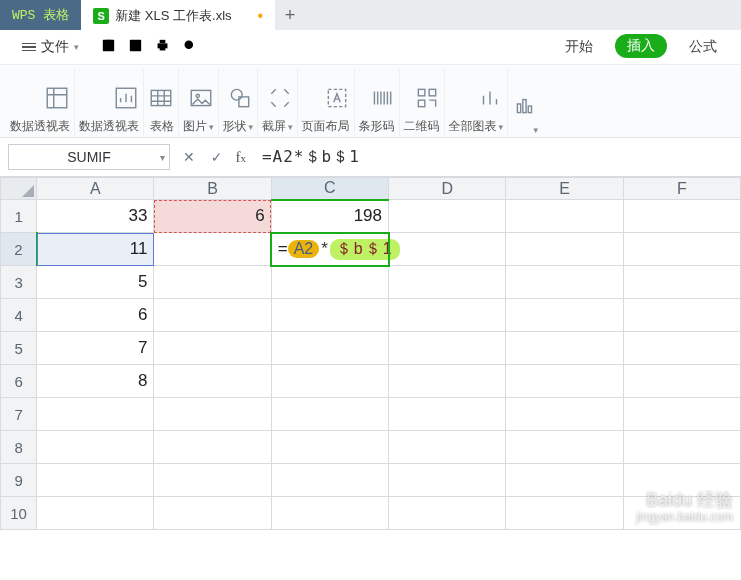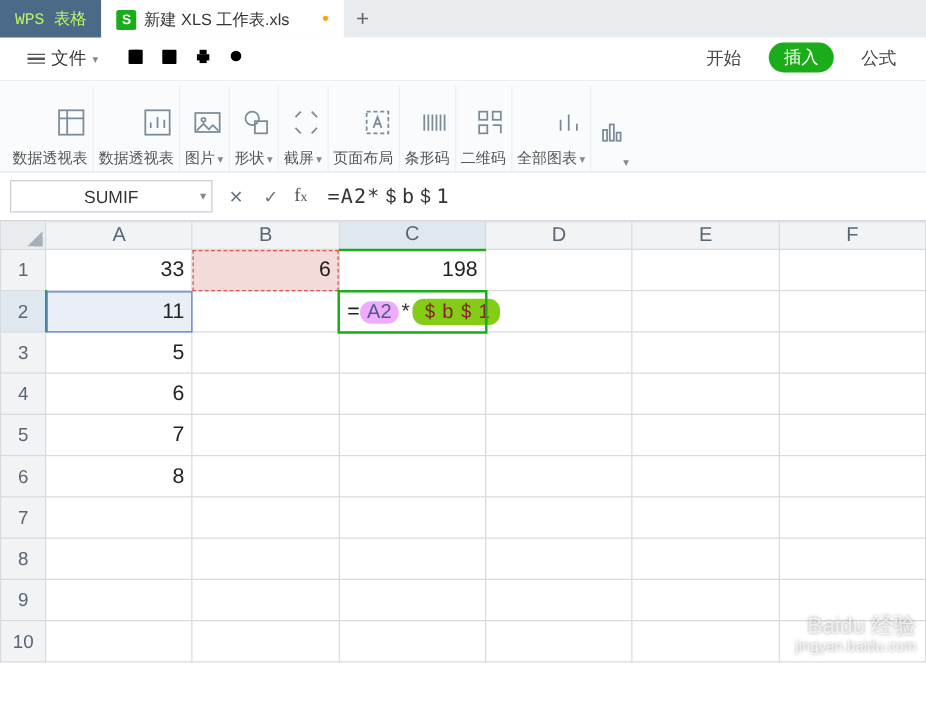--- a/index.html
+++ b/index.html
@@ -45,23 +45,23 @@
   table.grid .corner::after { content:""; position:absolute; right:2px; bottom:2px; border:6px solid transparent; border-right-color:#a7b0ba; border-bottom-color:#a7b0ba; }
   table.grid thead th.col { height:22px; width:117px; font-size:16px; }
   table.grid thead th.col.sel { background:#dfe8ee; border-bottom:2px solid #1aad19; }
   table.grid tbody th.row { width:36px; height:33px; font-size:15px; }
   table.grid tbody th.row.sel { background:#dfe8ee; border-right:2px solid #1aad19; }
   table.grid td { height:33px; text-align:right; padding:0 6px; font-family:Arial; font-size:17px; color:#222; vertical-align:middle; }
   td.refA { background:#e9eef7; outline:1.5px solid #5b7bd6; outline-offset:-1px; }
   td.refB { background:#f5dada; outline:1.5px dashed #d9534f; outline-offset:-1px; }
   td.editing { outline:2px solid #1aad19; outline-offset:-1px; background:#fff; text-align:left; font-family:Consolas,monospace; white-space:nowrap; padding:1px 3px; position:relative; }
   td.editing .tok { border-radius:9px; padding:0 6px; display:inline-block; font-size:16px; }
-  td.editing .tA { background:#f0abfc; color:#4a5b8a; }
+  td.editing .tA { background:#eab308; color:#4a5b8a; }
   td.editing .op { padding:0 2px; color:#333; }
-  td.editing .tB { background:#84cc16; color:#842029; letter-spacing:2px; }
+  td.editing .tB { background:#bef264; color:#842029; letter-spacing:2px; }
   .watermark { position:absolute; right:8px; bottom:6px; color:rgba(255,255,255,0.65); font-size:12px; text-align:right; text-shadow:0 0 3px rgba(0,0,0,.4); line-height:1.1; }
   .watermark .big { font-size:18px; font-family:Arial; }
 </style>
 </head>
 <body>
 
 <div class="titlebar">
   <div class="brand">WPS 表格</div>
   <div class="tab active">
     <span class="sheet-icon">S</span>
@@ -125,20 +125,29 @@
     <div class="lbl">数据透视表</div>
   </div>
   <div class="rgrp">
     <div class="ic">
         <svg viewBox="0 0 24 24">
           <rect x="3" y="3" width="18" height="18"></rect>
           <path d="M7 16v-4M12 16V8M17 16v-6"></path>
         </svg>
       </div>
     <div class="lbl">数据透视表</div>
+  </div>
+  <div class="rgrp">
+    <div class="ic">
+        <svg viewBox="0 0 24 24">
+          <rect x="3" y="5" width="18" height="14"></rect>
+          <path d="M3 10h18M3 15h18M9 5v14M15 5v14"></path>
+        </svg>
+      </div>
+    <div class="lbl">表格</div>
   </div>
   <div class="rgrp">
     <div class="ic">
         <svg viewBox="0 0 24 24">
           <rect x="3" y="5" width="18" height="14"></rect>
           <circle cx="9" cy="10" r="1.5"></circle>
           <path d="M4 18l5-5 4 4 3-3 4 4"></path>
         </svg>
       </div>
     <div class="lbl">

